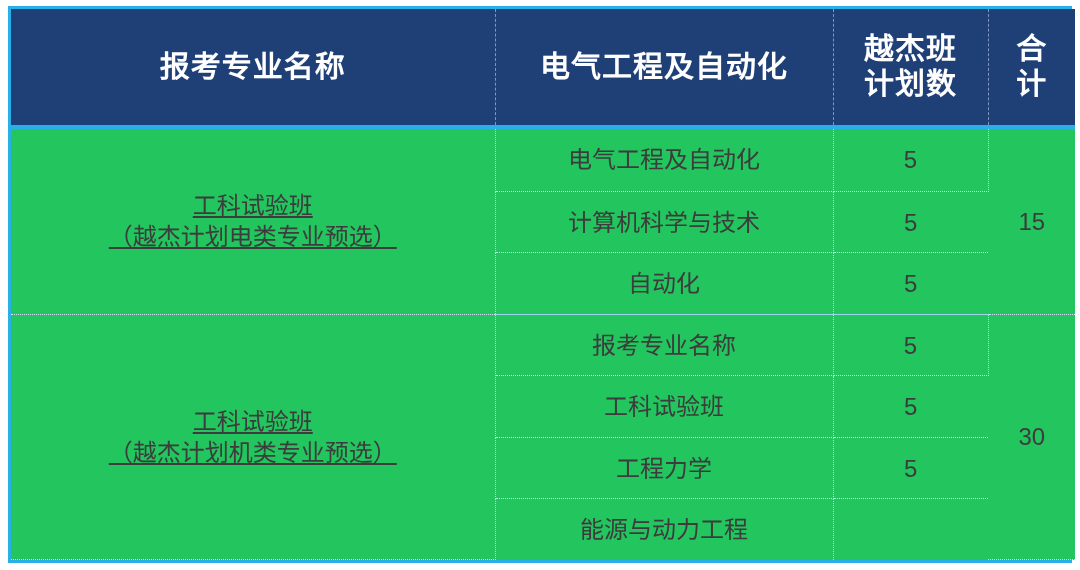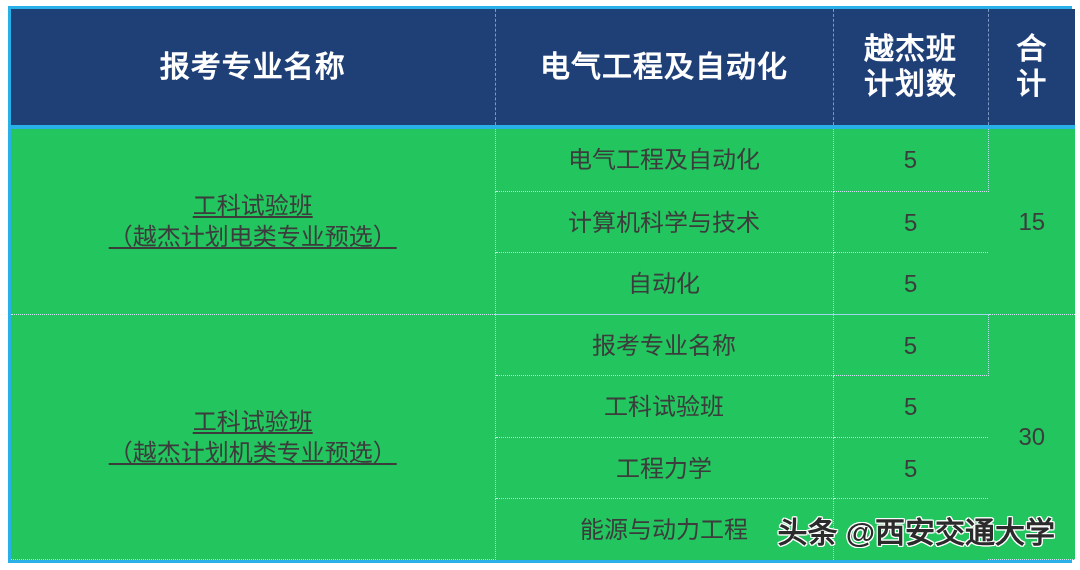--- a/index.html
+++ b/index.html
@@ -169,14 +169,13 @@
         <td class="num-cell">5</td>
       </tr>
       <tr>
         <td>能源与动力工程</td>
         <td class="num-cell"></td>
       </tr>
 
     </tbody>
   </table>
 
-  <div class="watermark">头条 @西安交通大学</div>
 </div>
 
 </body></html>

